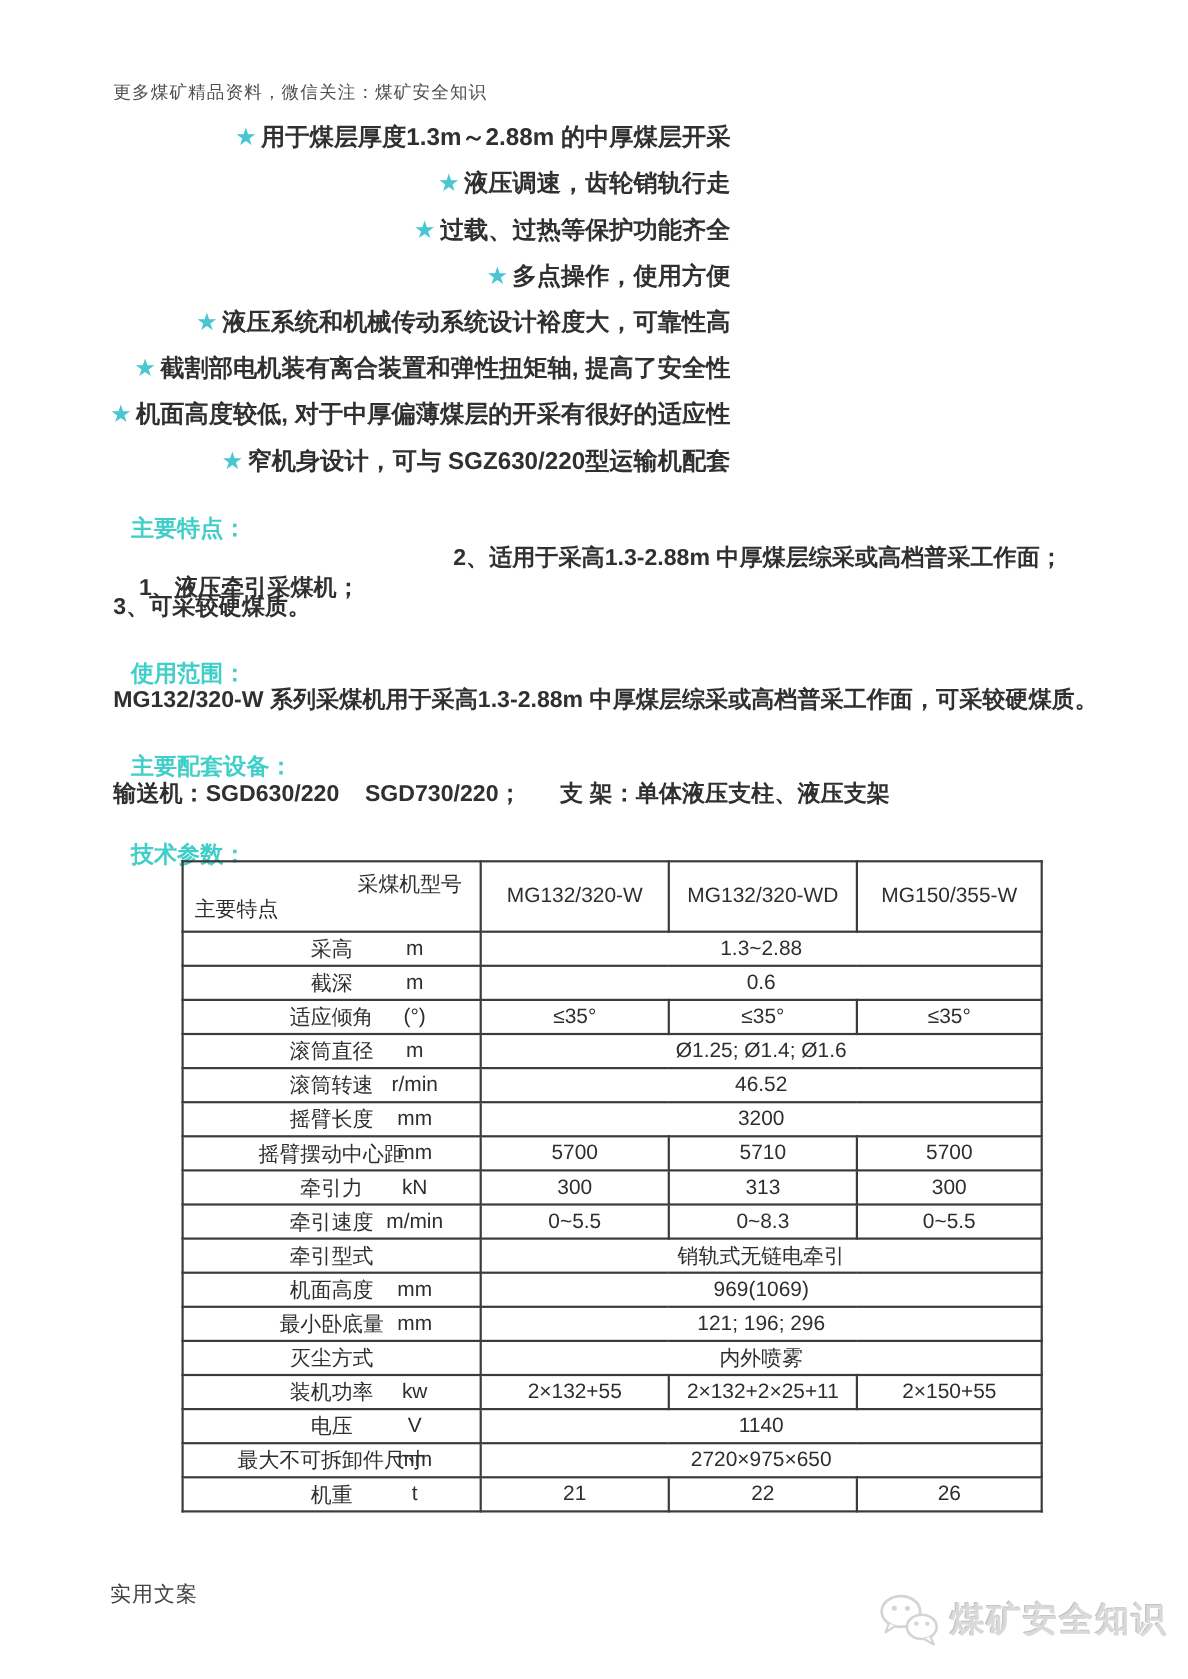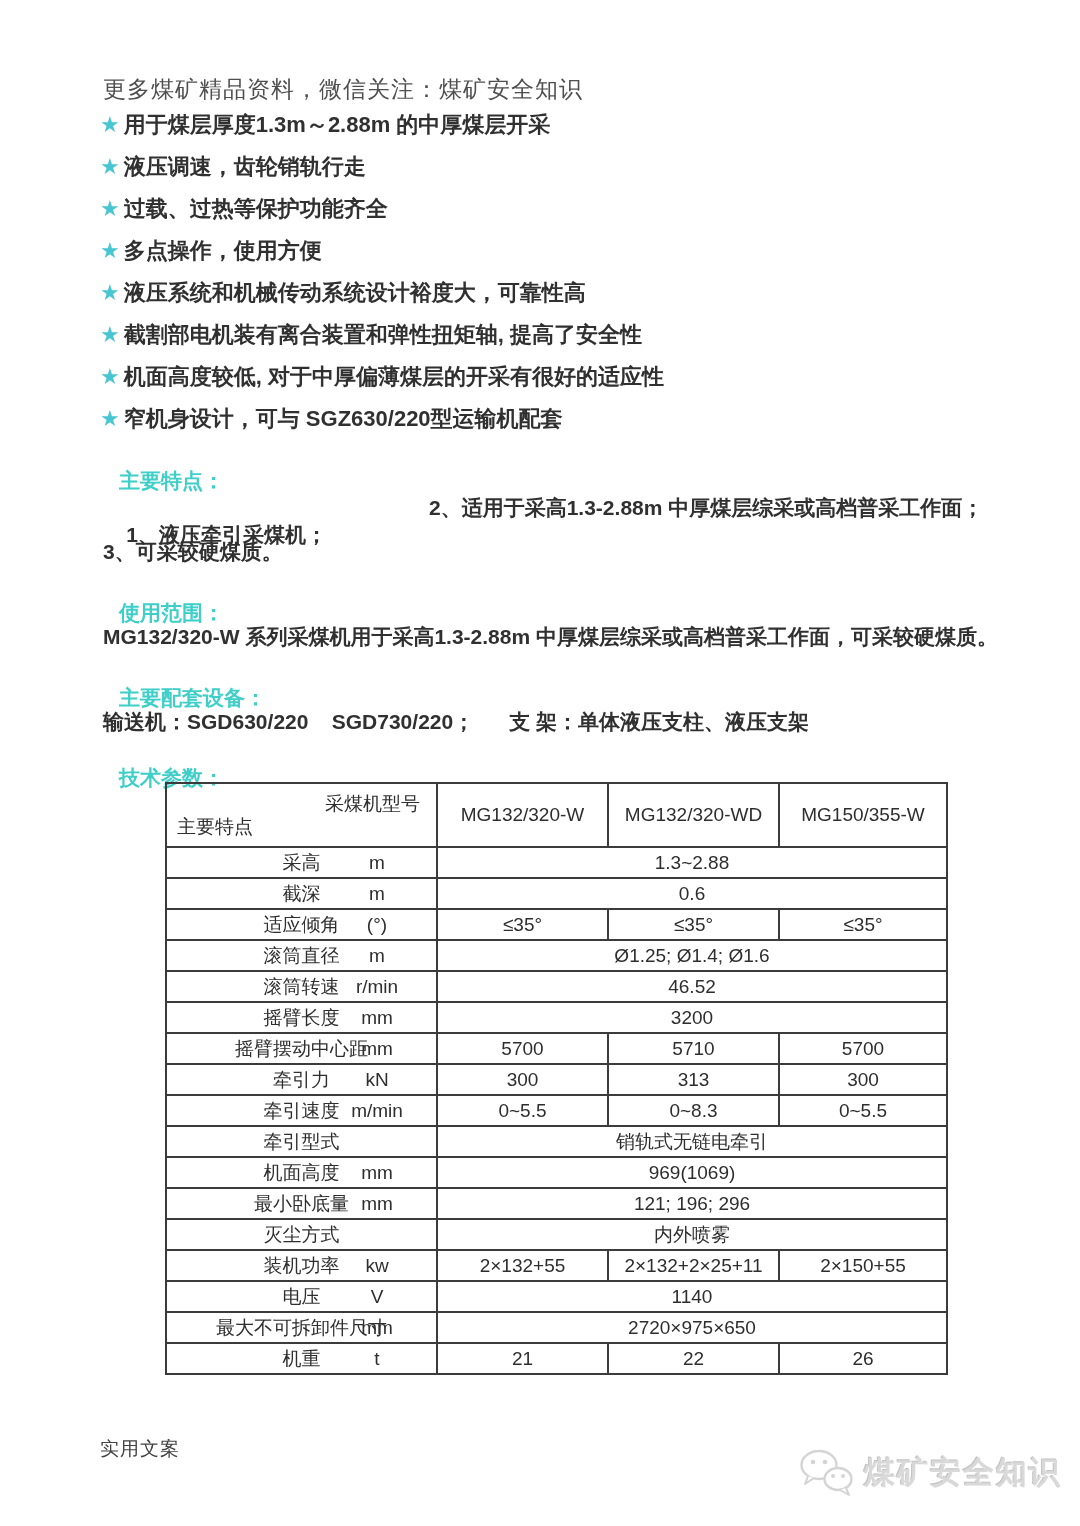--- a/index.html
+++ b/index.html
@@ -7,41 +7,41 @@
     position:relative;
     width:1080px;height:1526px;
     background:#ffffff;
     overflow:hidden;
     font-family:"Liberation Sans","DejaVu Sans",sans-serif;
     color:#303030;
   }
   .serif{font-family:"Liberation Serif","DejaVu Serif",serif;}
   .header-note{
     position:absolute;left:103px;top:74px;
-    font-size:23px;color:#4f4f4f;letter-spacing:1px;text-align:right;
+    font-size:16px;color:#4f4f4f;letter-spacing:1px;text-align:right;
   }
   
   .features{
     position:absolute;left:100px;top:104px;margin:0;padding:0;list-style:none;
   }
   .features li{
     height:42px;line-height:42px;
-    font-size:22px;font-weight:600;white-space:pre;
+    font-size:22px;font-weight:600;white-space:pre;text-align:right;
   }
   .star{color:#49C6D2;margin-right:4px;font-size:22px;}
   .sec-title{
     position:absolute;left:103px;margin:16px;
     font-size:21px;line-height:32px;font-weight:700;color:#3FCFC8;
     white-space:pre;
   }
   .body-line{
     position:absolute;left:103px;margin:0;
     font-size:21px;line-height:27px;font-weight:600;white-space:pre;
   }
-  .feat2{position:absolute;left:326px;top:0;white-space:pre;}
+  .feat2{position:absolute;left:309px;top:0;white-space:pre;}
   
   .tech-table{
     position:absolute;left:165px;top:782px;
     border-collapse:collapse;table-layout:fixed;width:781px;
     font-size:19px;font-weight:500;color:#2e2e2e;border-radius:30px;
   }
   .tech-table td{
     border:2px solid #3b3b3b;
     height:29px;padding:0;
     text-align:center;vertical-align:middle;

